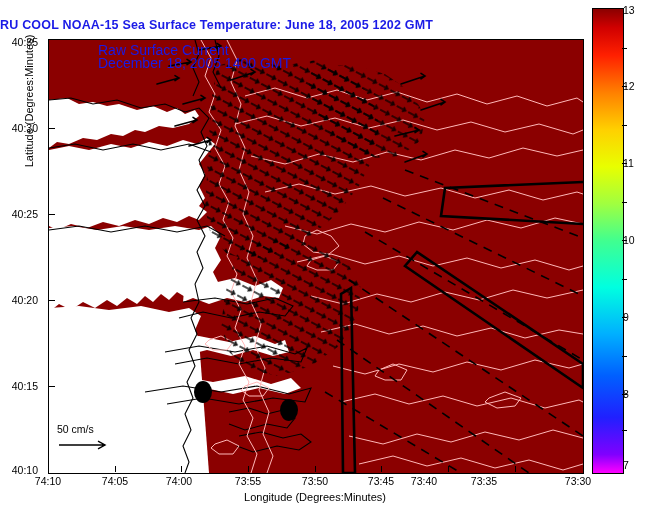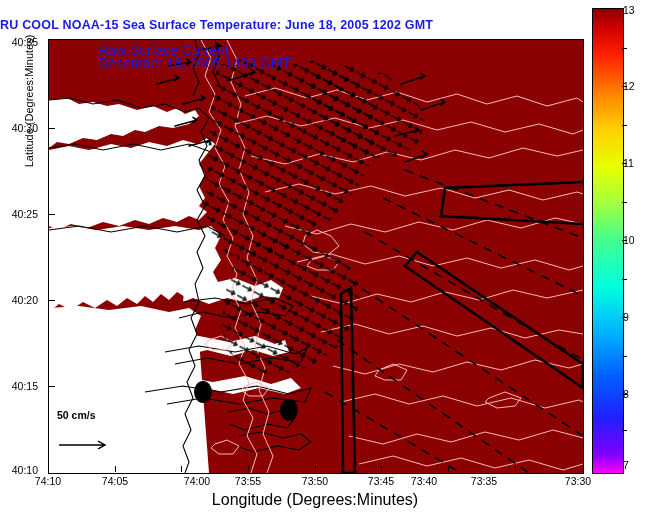--- a/index.html
+++ b/index.html
@@ -16,31 +16,31 @@
   #plot{position:absolute;left:48px;top:39px;width:534px;height:433px;
         border:1px solid #000;overflow:hidden;background:#fff;}
   #sst{position:absolute;inset:0;}
 
   
   .xtick,.ytick{position:absolute;color:#000;font-size:10.5px;white-space:nowrap;}
   .xtick{top:475px;transform:translateX(-50%);text-align:right;}
   .ytick{left:38px;transform:translate(-100%,-50%);}
   .tmark{position:absolute;background:#000;}
   #xlabel{position:absolute;top:491px;left:48px;width:534px;text-align:center;
-          font-size:16px;color:#000;}
+          font-size:11px;color:#000;}
   #ylabel{position:absolute;left:-76px;top:95px;width:210px;text-align:center;
           font-size:11px;color:#000;transform:rotate(-90deg);}
 
   
   #annot{position:absolute;left:12px;top:4px;color:#1a1ae6;font-size:14px;
          line-height:13px;white-space:nowrap;z-index:6;margin-left:37px;}
 
   
   #vscale{position:absolute;left:8px;bottom:18px;z-index:6;color:#000;}
-  #vscale .lbl{font-size:10.5px;margin-bottom:16px;font-weight:bold;}
+  #vscale .lbl{font-size:10.5px;margin-bottom:2px;}
 
   
   #cbar{position:absolute;left:592px;top:8px;width:30px;height:464px;
         border:1px solid #000;
         background:linear-gradient(to top,
           #ff00ff 0%, #8000ff 4%, #2020ff 12%, #0060ff 21%,
           #00b0ff 30%, #00ffe0 40%, #40ff90 50%, #a0ff40 58%,
           #e8ff00 66%, #ffd000 74%, #ff8000 82%, #ff2000 90%,
           #d00000 96%, #8b0000 100%);}
   .cbtick{position:absolute;left:623px;font-size:10.5px;color:#000;
@@ -230,21 +230,21 @@
     <div id="vscale">
       <div class="lbl">50 cm/s</div>
       <svg width="58" height="12">
         <path d="M2,6 L48,6 M41,2.2 L48,6 L41,9.8" stroke="#000" stroke-width="1.4" fill="none"></path>
       </svg>
     </div>
   </div>
 
   <div class="xtick" style="left:48px">74:10</div>
   <div class="xtick" style="left:115px">74:05</div>
-  <div class="xtick" style="left:197px">74:00</div>
+  <div class="xtick" style="left:179px">74:00</div>
   <div class="xtick" style="left:248px">73:55</div>
   <div class="xtick" style="left:315px">73:50</div>
   <div class="xtick" style="left:381px">73:45</div>
   <div class="xtick" style="left:424px">73:40</div>
   <div class="xtick" style="left:484px">73:35</div>
   <div class="xtick" style="left:578px">73:30</div>
 
   <div class="tmark" style="left:115px;top:466px;width:1px;height:6px"></div>
   <div class="tmark" style="left:181px;top:466px;width:1px;height:6px"></div>
   <div class="tmark" style="left:248px;top:466px;width:1px;height:6px"></div>

